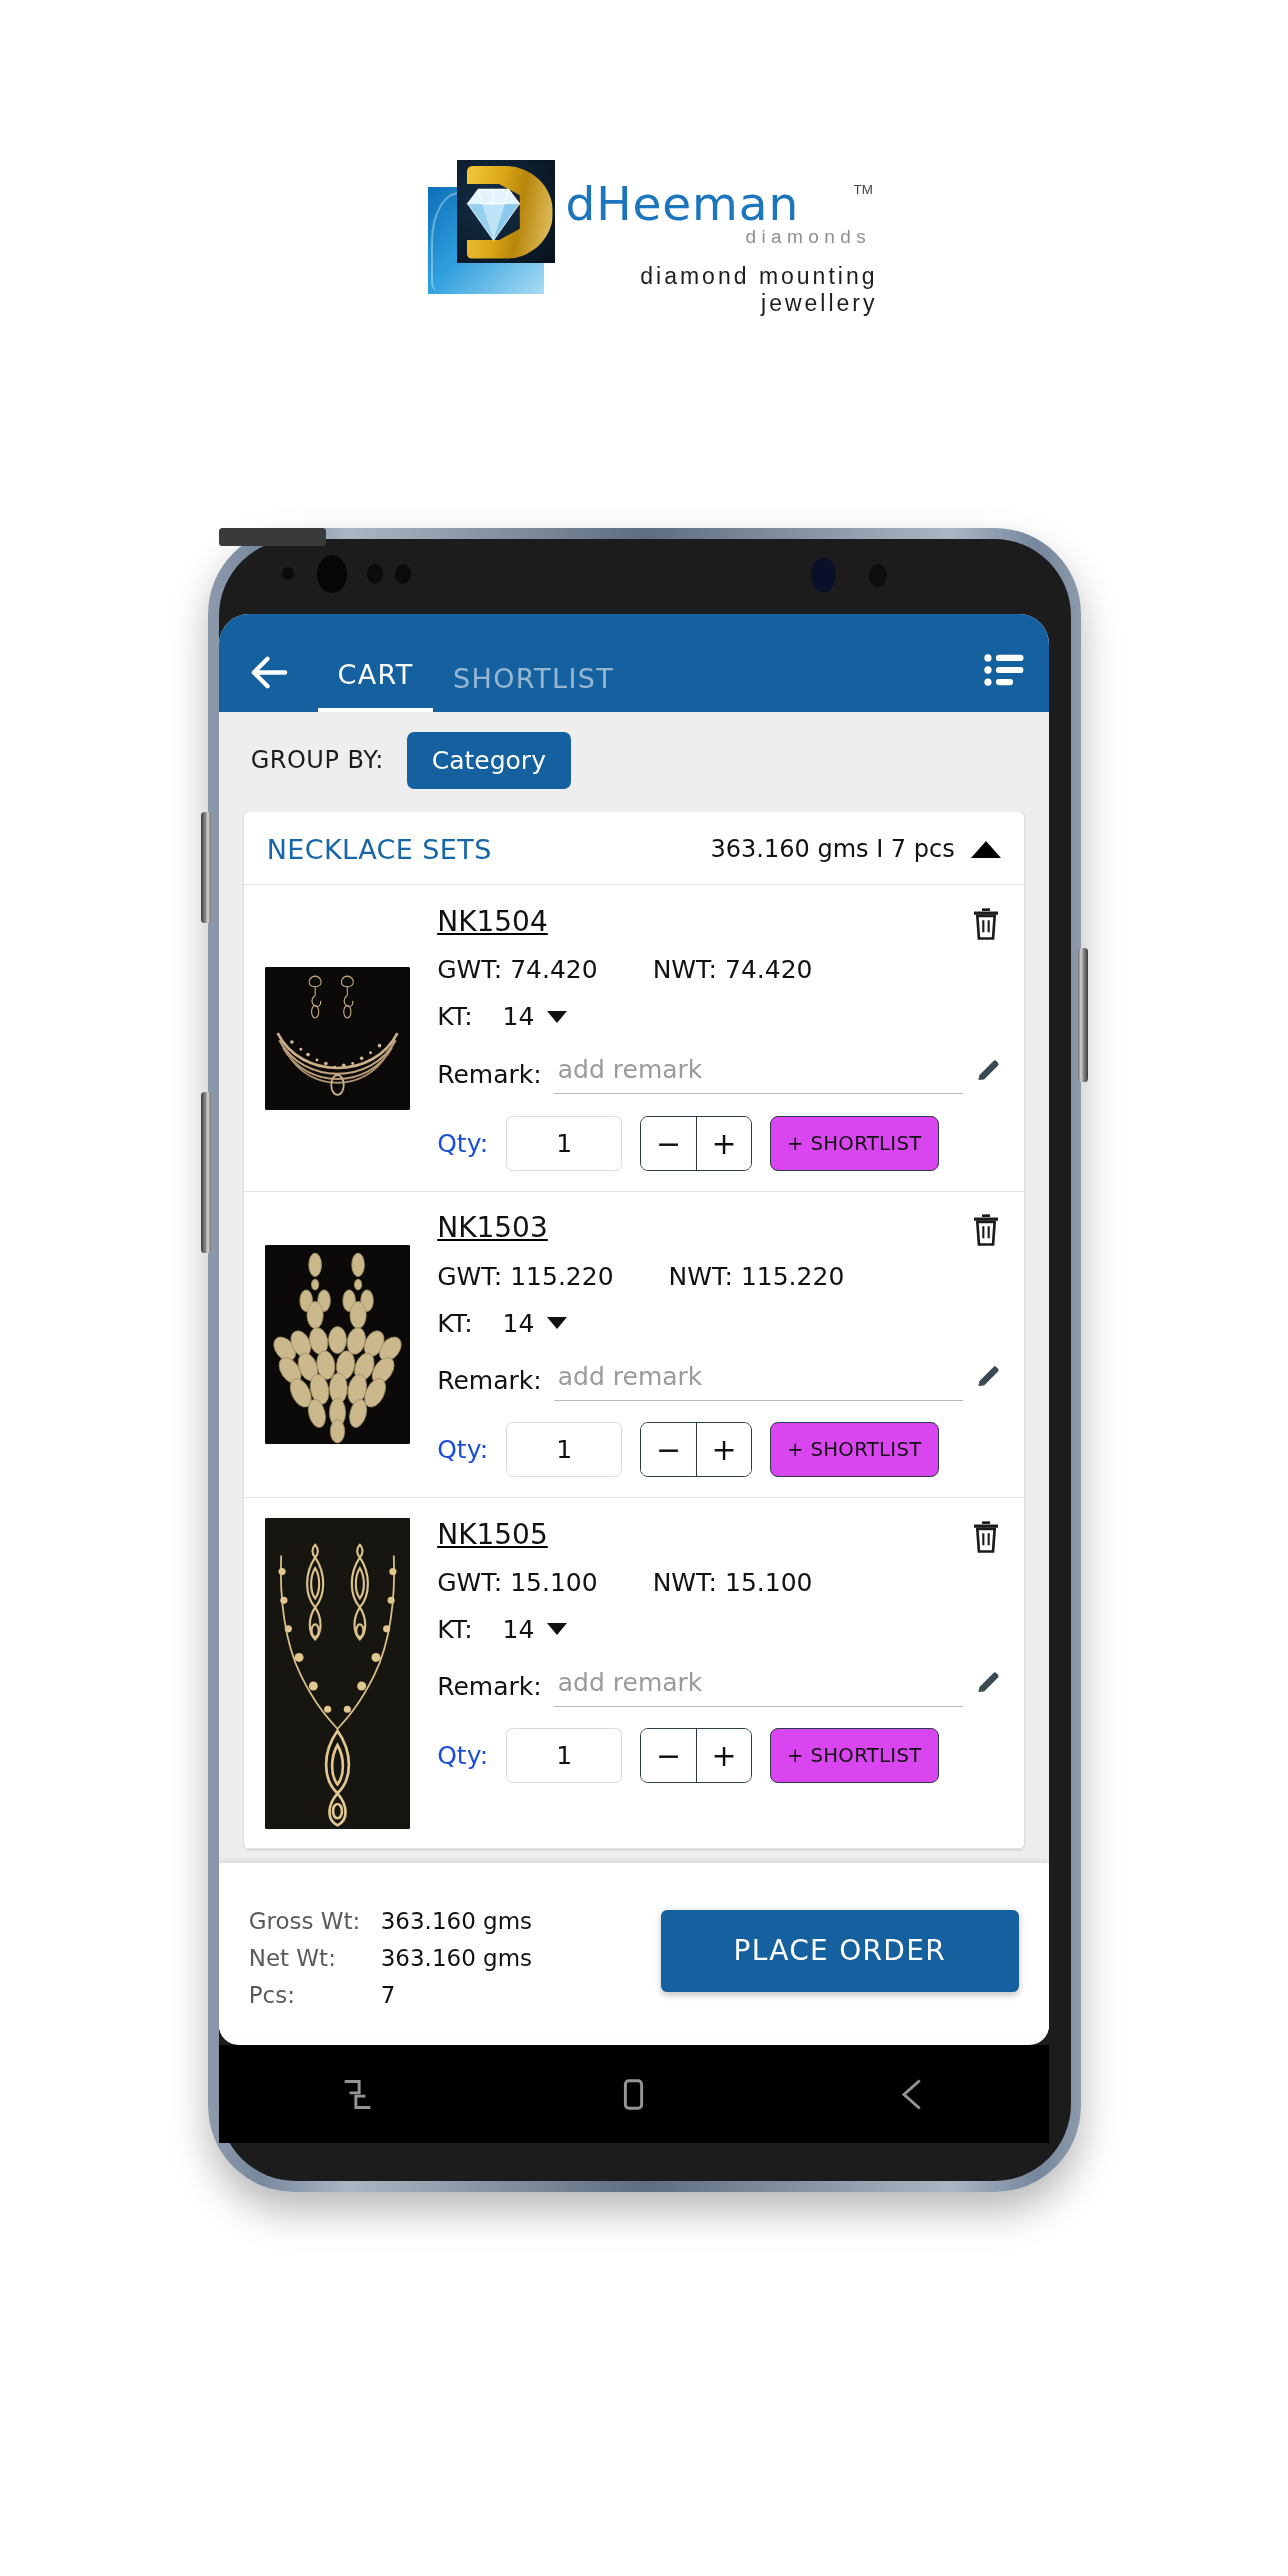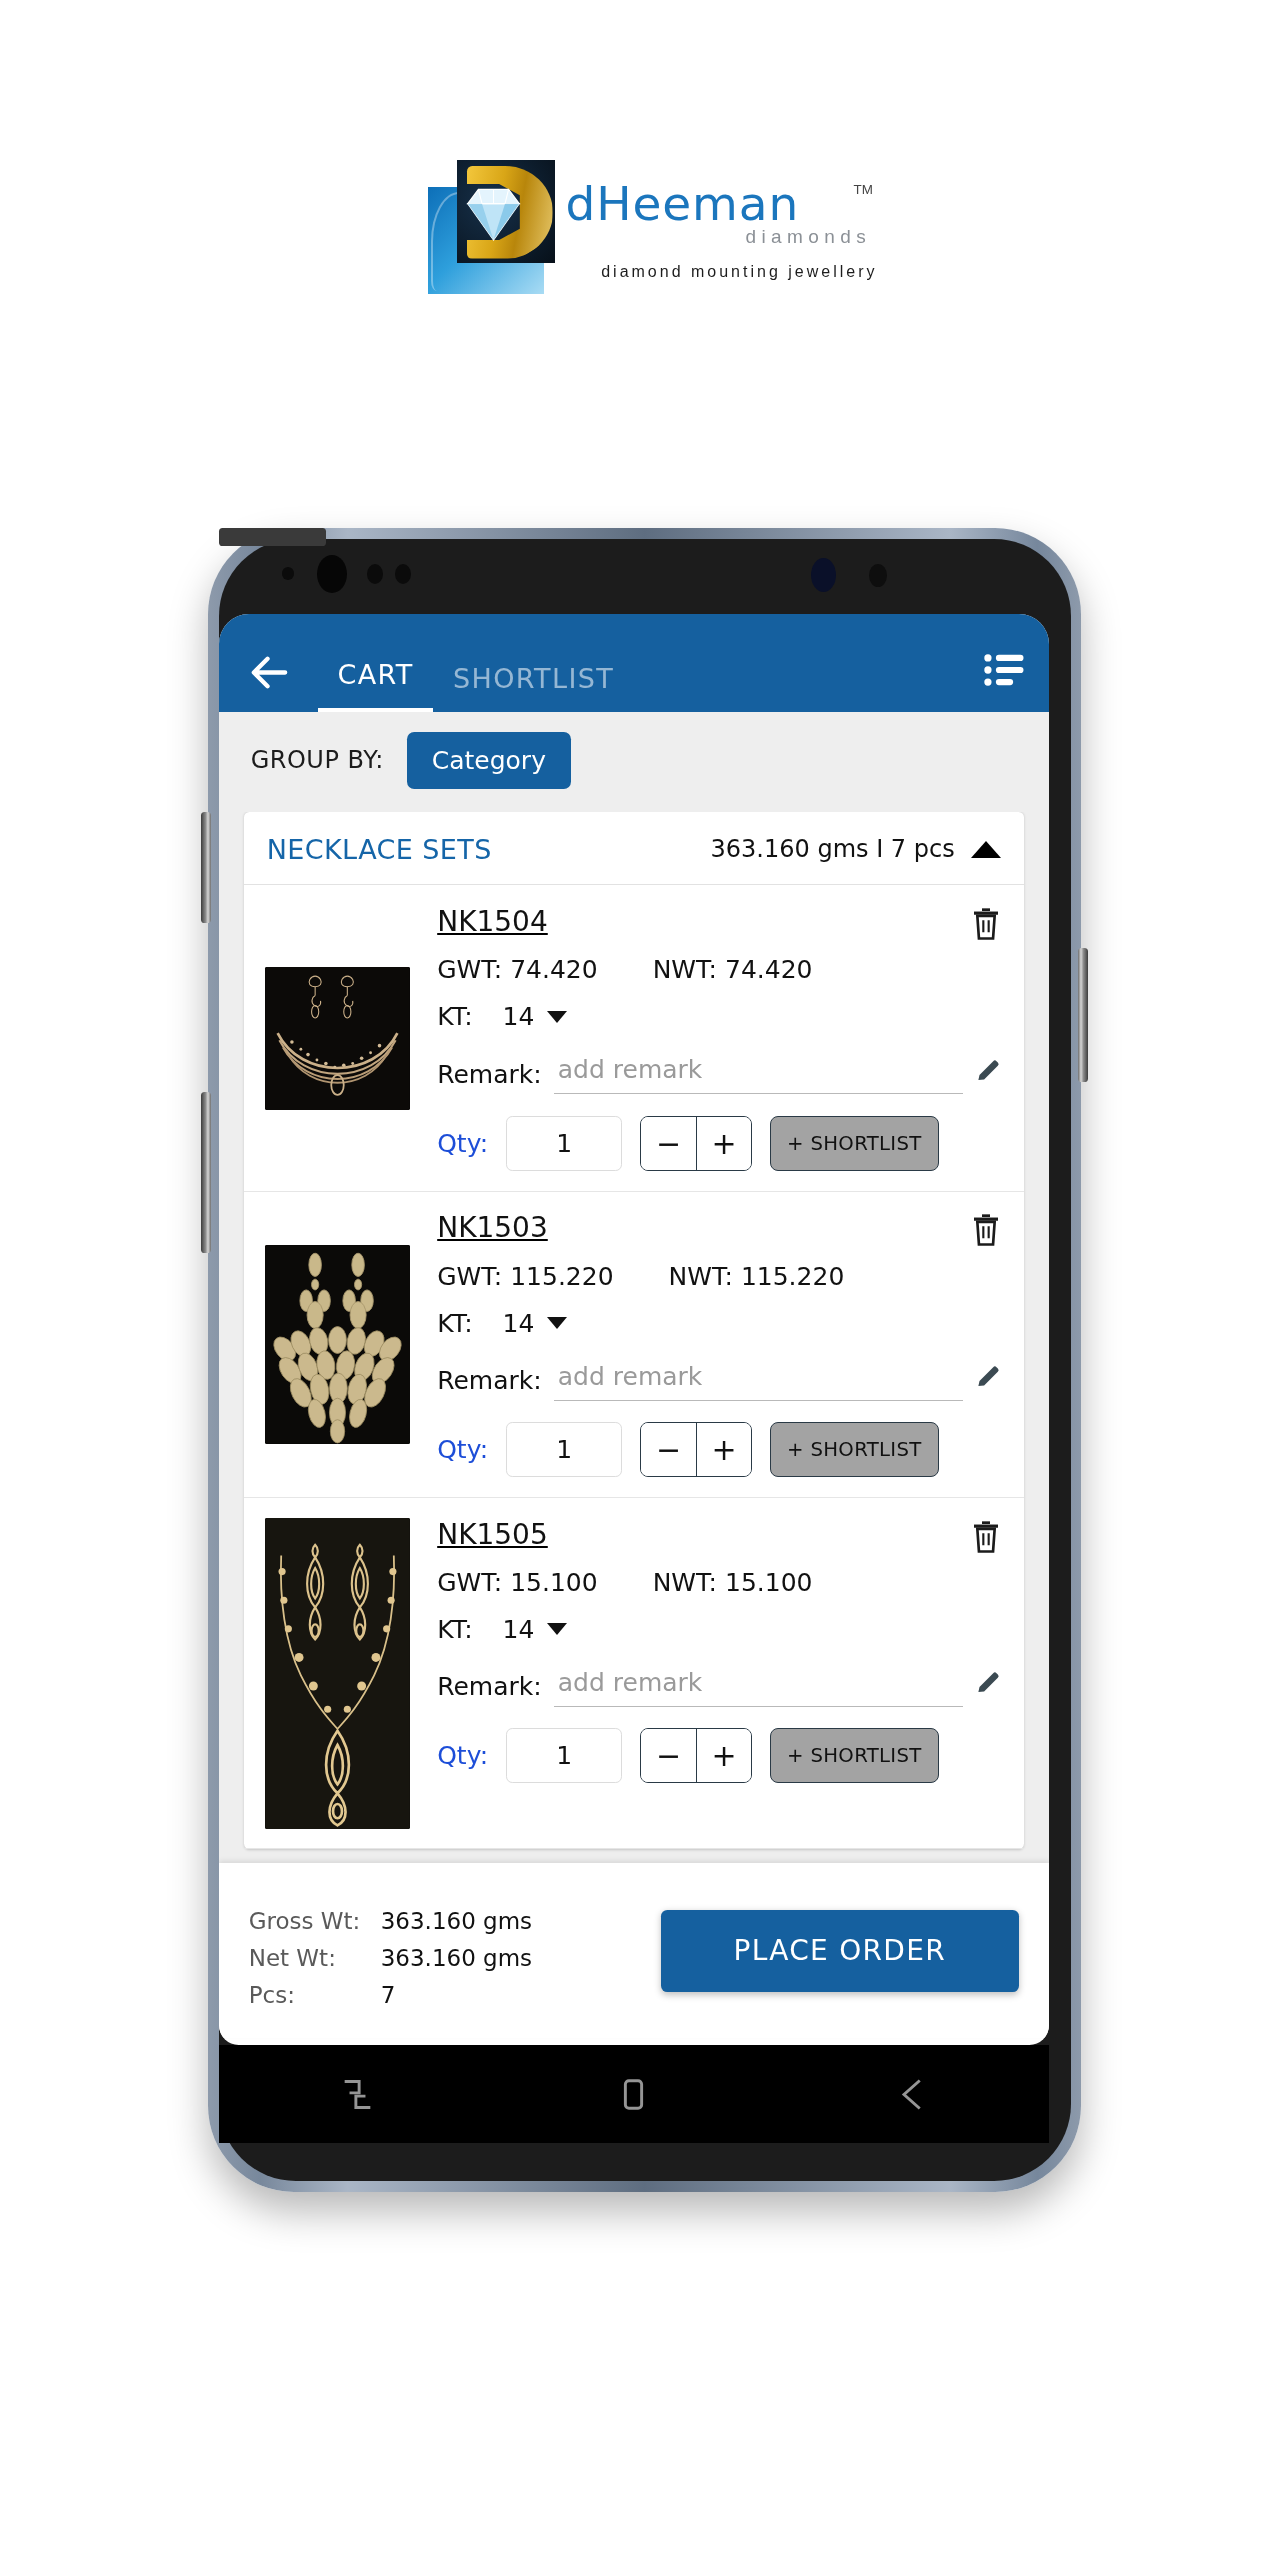--- a/index.html
+++ b/index.html
@@ -44,21 +44,21 @@
     font-size: 47px; letter-spacing: 0.9px; color: #1b76bd; font-weight: 400;
     font-family: "DejaVu Sans", sans-serif;
   }
   .brand-tm { position:absolute; right: 3.6px; top: 5.4px; font-size: 13.4px; color:#444; }
   .brand-sub {
     text-align: right; font-size: 19px; letter-spacing: 5.4px; color: #8b9096;
     margin-top: -5.4px; padding-right: 5.4px;
   }
   .brand-tag {
     position:absolute; left: 106px; top: 106px; width: 360px; text-align: right;
-    font-size: 16px; letter-spacing: 3px; color: #1d1d1d;
+    font-size: 23px; letter-spacing: 3px; color: #1d1d1d;
   }
 
   
   .phone {
     position: absolute; left: 208px; top: 528px;
     width: 873px; height: 769px;
   }
   .phone-outer {
     position: absolute; left: 0; top: 0; width: 873px; height: 1664px;
     background: linear-gradient(90deg,#8d9aab 0%, #78889c 6%, #aab6c6 16%, #5e6d80 50%, #aab6c6 85%, #76879c 95%, #8d9aab 100%);
@@ -154,21 +154,21 @@
     background:#fff; display:flex; align-items:center; justify-content:center;
     font-size: 25px; color: #111; font-family:"DejaVu Sans",sans-serif;
   }
   .stepper { display:flex; border: 1.8px solid #2a3a46; border-radius: 8px; overflow: hidden; height: 55px; }
   .step-btn {
     width: 55px; display:flex; align-items:center; justify-content:center;
     font-size: 30px; color:#111; background: #fff; font-family:"DejaVu Sans",sans-serif;
   }
   .step-btn + .step-btn { border-left: 1.8px solid #2a3a46; }
   .shortlist-btn {
-    height: 55px; border: 1.8px solid #2a3a46; border-radius: 8px; background: #a3a3a3;
+    height: 55px; border: 1.8px solid #2a3a46; border-radius: 8px; background: #d946ef;
     padding: 0 16px; display:flex; align-items:center; justify-content:center;
     font-size: 19.7px; letter-spacing: 0.3px; color:#111; font-family:"DejaVu Sans",sans-serif;
   }
 
   .footer {
     position: relative; background:#fff; height: 175px;
     display: flex; align-items: center; padding: 0 30px;
     box-shadow: 0 -1.8px 5.4px rgba(0,0,0,.10);
   }
   .totals { flex: 1 1 auto; margin-top: 16px; }

